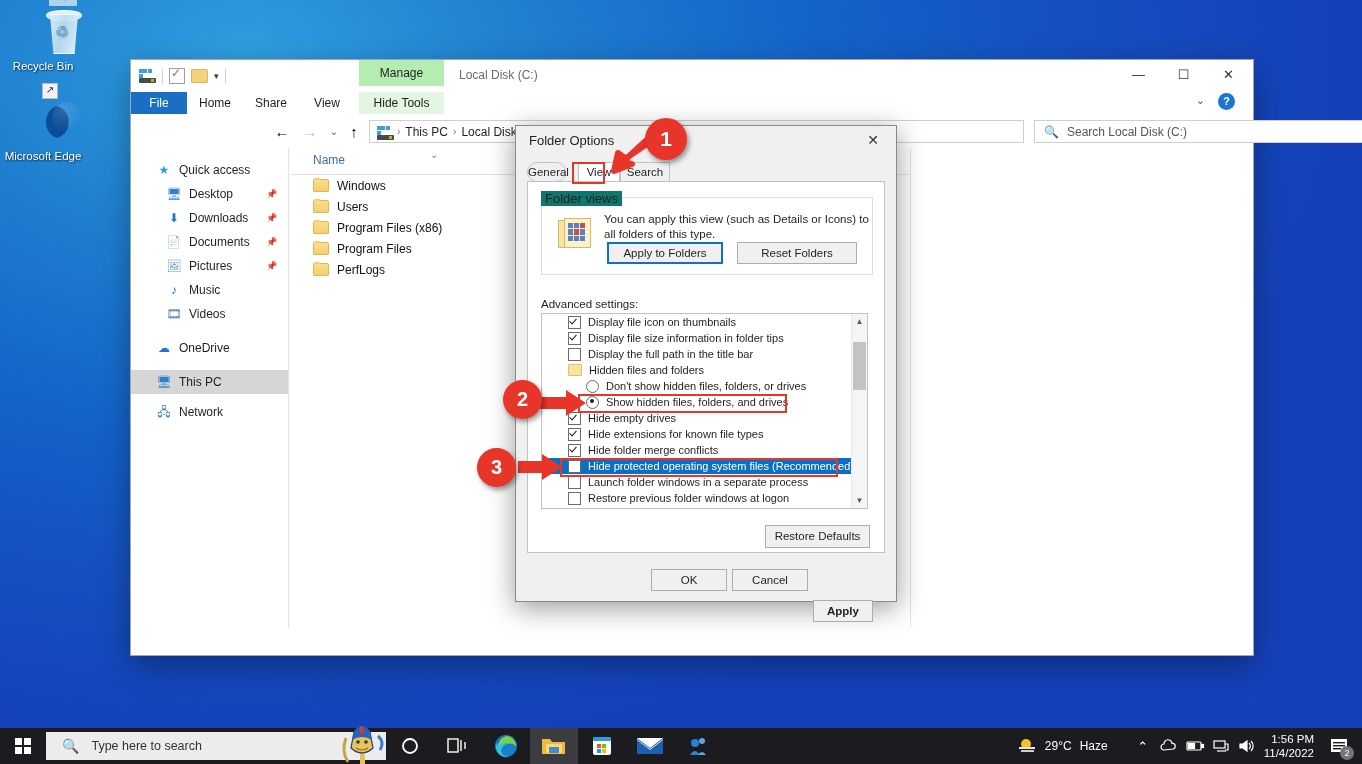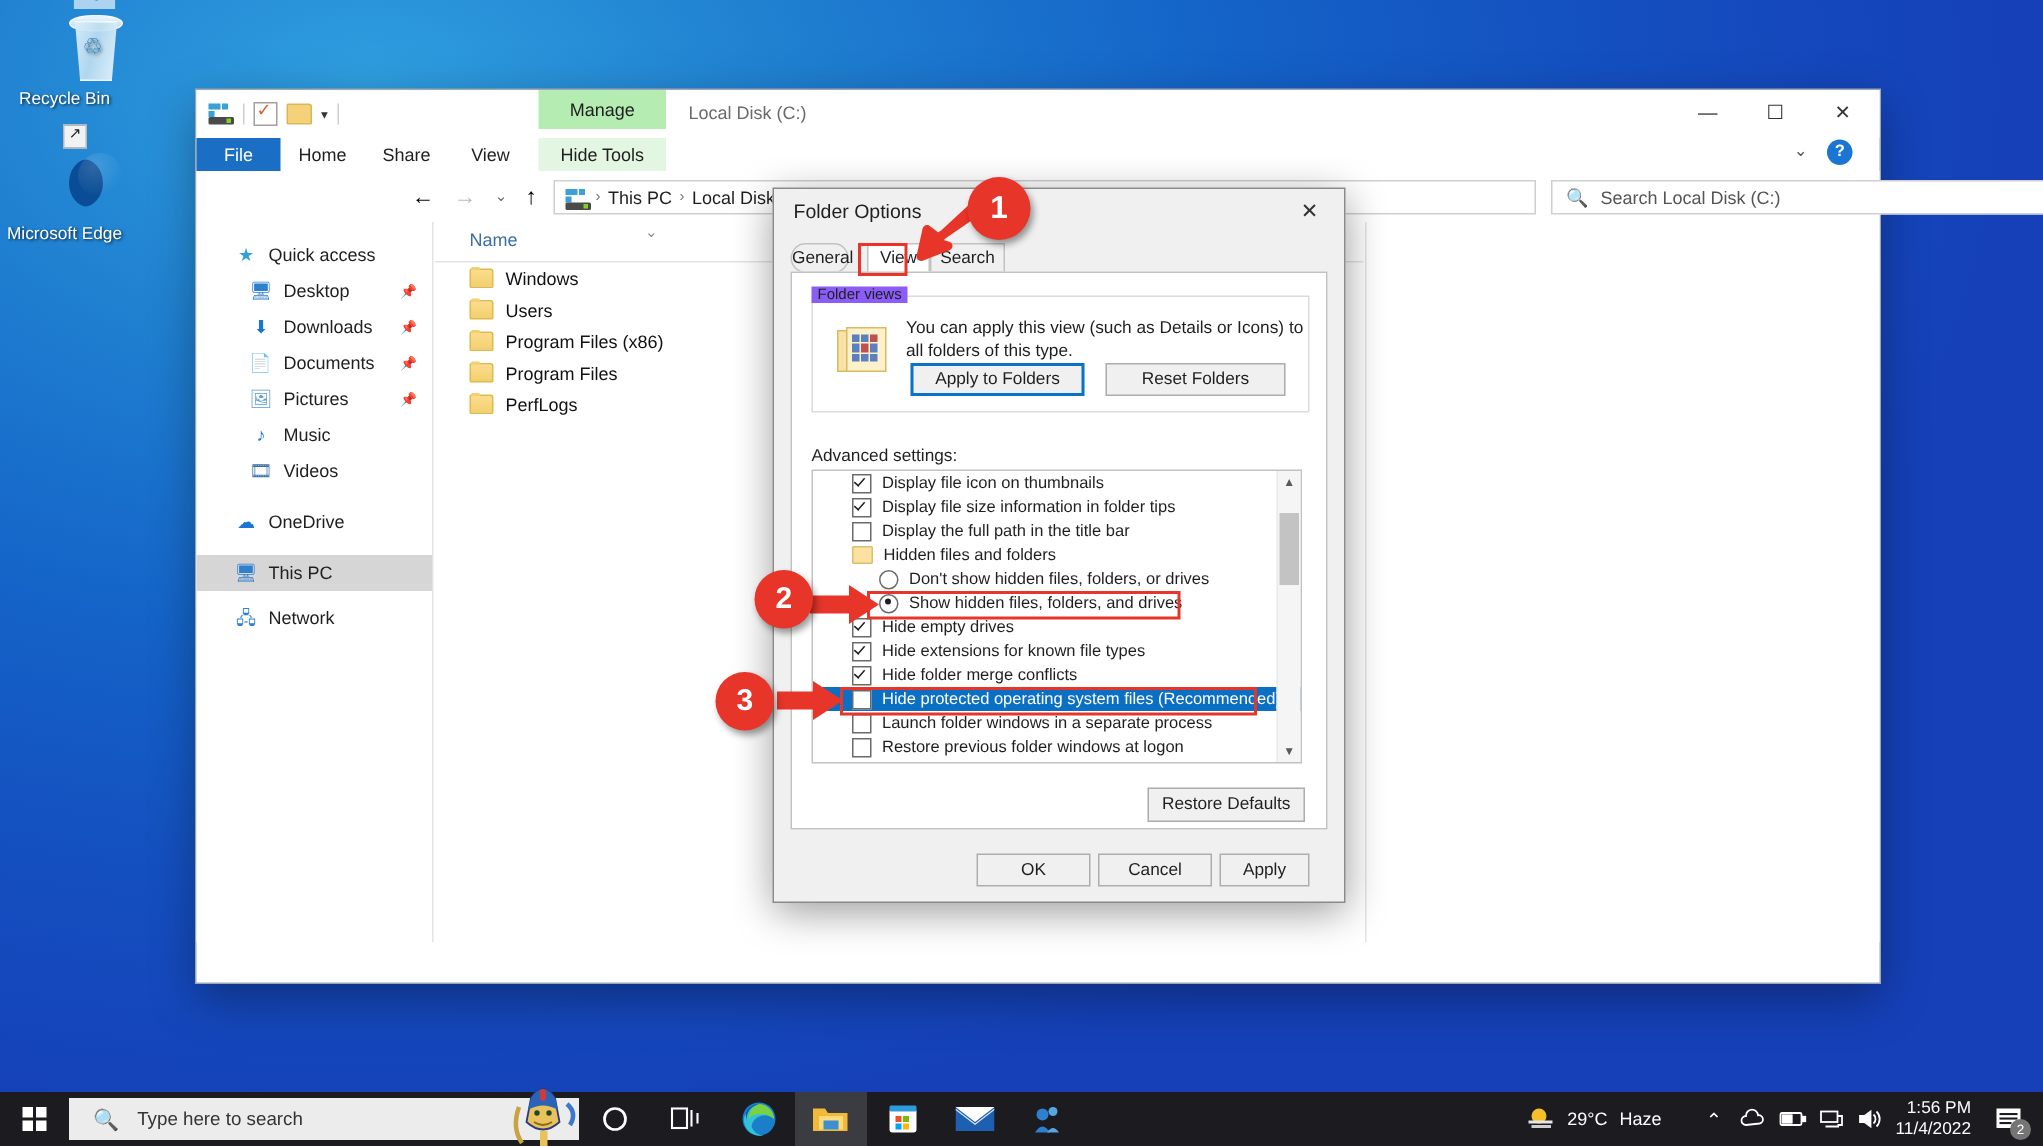--- a/index.html
+++ b/index.html
@@ -108,21 +108,21 @@
      border:1px solid #8a8a8a;box-shadow:0 6px 26px rgba(0,0,0,.4);}
   .dlg-title{height:30px;position:relative;background:#f0f0f0;}
   .dlg-title .t{position:absolute;left:13px;top:7px;font-size:13px;color:#1f1f1f;}
   .dlg-title .x{position:absolute;right:6px;top:0;width:34px;height:28px;text-align:center;line-height:28px;font-size:14px;color:#333;}
 
   .dlg-tabs{position:absolute;left:11px;top:36px;width:358px;height:20px;}
   .dtab{position:absolute;top:0;height:20px;line-height:19px;font-size:11.5px;text-align:center;color:#1f1f1f;
      border:1px solid #c2c2c2;background:#f0f0f0;box-sizing:border-box;}
   .dtab.active{background:#fff;border-bottom-color:#fff;}
   .dlg-page{position:absolute;left:11px;top:55px;width:358px;height:372px;background:#fff;border:1px solid #c2c2c2;box-sizing:border-box;}
-  .glabel{position:absolute;left:541px;top:191px;font-size:10px;color:#1f1f1f;background:#8b5cf6;padding:0 4px;}
+  .glabel{position:absolute;left:541px;top:191px;font-size:13px;color:#1f1f1f;background:#0f766e;padding:0 4px;}
 
   .folderviews-icon{position:absolute;left:558px;top:218px;width:32px;height:30px;}
   .fv-back{position:absolute;left:0;top:2px;width:22px;height:26px;background:#f7e3a8;border:1px solid #d9bb63;}
   .fv-front{position:absolute;left:6px;top:0;width:25px;height:28px;background:#fdf1cb;border:1px solid #d9bb63;}
   .fv-grid{position:absolute;left:10px;top:5px;width:17px;height:18px;display:grid;grid-template-columns:repeat(3,1fr);
      grid-template-rows:repeat(3,1fr);gap:1px;}
   .fv-grid i{background:#5b7fbf;}
   .fv-grid i:nth-child(3),.fv-grid i:nth-child(5){background:#c0504d;}
 
   .fv-text{position:absolute;left:604px;top:212px;width:270px;font-size:11.5px;color:#1f1f1f;line-height:15px;}
@@ -435,21 +435,21 @@
     <span class="ar up">▲</span>
     <span class="thumb"></span>
     <span class="ar dn">▼</span>
   </div>
 </div>
 
 <div class="btn" style="left:765px;top:525px;width:105px;height:23px;line-height:21px;">Restore Defaults</div>
 
 <div class="btn" style="left:651px;top:569px;width:76px;height:22px;line-height:20px;">OK</div>
 <div class="btn" style="left:732px;top:569px;width:76px;height:22px;line-height:20px;">Cancel</div>
-<div class="btn" style="left:813px;top:569px;width:60px;height:22px;line-height:20px;">Apply</div>
+<div class="btn" style="left:813px;top:600px;width:60px;height:22px;line-height:20px;font-weight:bold;">Apply</div>
 
 <div class="hlbox" style="left:572px;top:162px;width:33px;height:22px;"></div>
 <div class="hlbox" style="left:578px;top:394px;width:209px;height:19px;"></div>
 <div class="hlbox" style="left:560px;top:458px;width:278px;height:19px;"></div>
 
 <svg class="arrow" style="left:592px;top:133px;" width="80" height="45" viewBox="0 0 80 45">
   <path d="M62 6 L30 28 L40 31 L22 38 L26 20 L34 26 L60 2 Z" fill="#E8352A" stroke="#E8352A" stroke-width="6" stroke-linejoin="round"></path>
 </svg>
 <div class="badge" style="left:645px;top:118px;width:42px;height:42px;line-height:42px;font-size:21px;">1</div>
 

